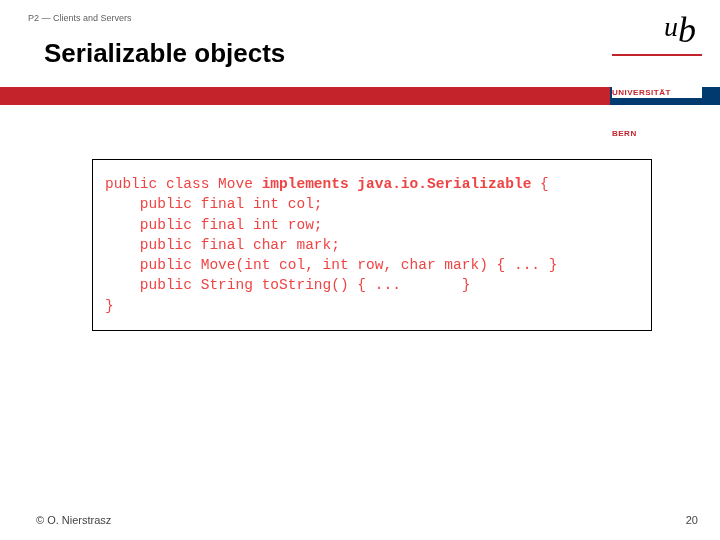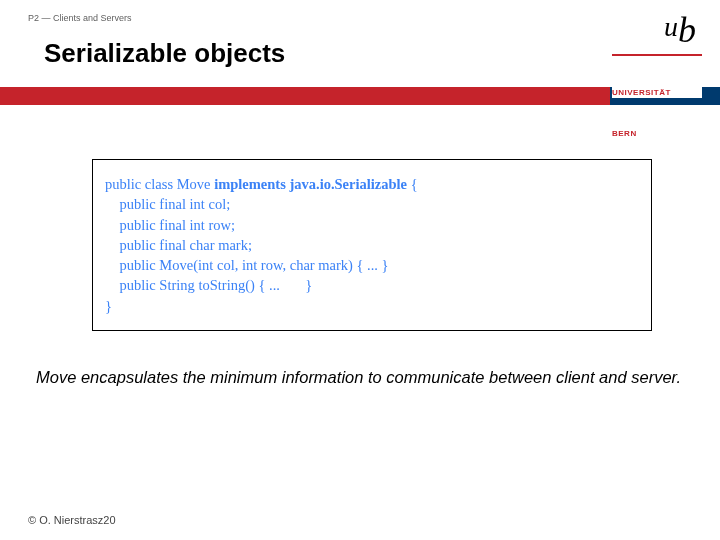--- a/index.html
+++ b/index.html
@@ -15,24 +15,24 @@
   .logo-u { font-size: 28px; font-style: italic; font-family: Georgia, 'Times New Roman', serif; color: #000; line-height: 1; }
   .logo-b { font-size: 36px; font-style: italic; font-family: Georgia, 'Times New Roman', serif; color: #000; line-height: 1; vertical-align: -6px; }
   .logo-row { text-align: right; padding-right: 6px; padding-top: 2px; }
   .logo-sep { height: 2px; background: #c5232b; margin: 6px 0 4px 0; }
   .logo-uni { font-size: 8px; letter-spacing: 0.5px; color: #c5232b; font-weight: bold; margin-top: 32px; }
   .content { padding: 26px 36px 0 36px; }
   .intro { font-size: 16.5px; line-height: 1.35; color: #000; }
   .intro .impl { font-style: italic; }
   .intro .serif-mono { font-family: 'Courier New', Courier, monospace; font-size: 17px; }
   .code-box { margin: 28px 0 0 56px; width: 560px; border: 1px solid #000; padding: 14px 12px 14px 12px; }
-  .code-box pre { font-family: Liberation Serif, serif; font-size: 14.5px; line-height: 1.4; white-space: pre; color: #3b82f6; }
+  .code-box pre { font-family: Liberation Mono, monospace; font-size: 14.5px; line-height: 1.4; white-space: pre; color: #ef4444; }
   .code-box .kw { font-weight: bold; }
   .outro { margin-top: 36px; font-size: 16.5px; font-style: italic; line-height: 1.3; }
-  .footer { position: absolute; bottom: 14px; left: 28px; right: 22px; display: flex; font-size: 11px; color: #444; }
+  .footer { position: absolute; bottom: 14px; left: 36px; right: 22px; display: flex; justify-content: space-between; font-size: 11px; color: #444; }
 </style>
 </head>
 <body>
 
 <div class="top-bar">
   <span class="breadcrumb">P2 — Clients and Servers</span>
 </div>
 
 <div class="title-band">
   <div class="title">Serializable objects</div>
@@ -57,19 +57,18 @@
   <div class="code-box">
 <pre><span>public class Move </span><span class="kw">implements java.io.Serializable</span><span> {</span>
 <span>    public final int col;</span>
 <span>    public final int row;</span>
 <span>    public final char mark;</span>
 <span>    public Move(int col, int row, char mark) { ... }</span>
 <span>    public String toString() { ...       }</span>
 <span>}</span></pre>
   </div>
 
-  <p class="outro">Move encapsulates the minimum information to communicate between client and server.</p>
 </div>
 
 <div class="footer">
   <span>© O. Nierstrasz</span>
   <span>20</span>
 </div>
 
 </body></html>

